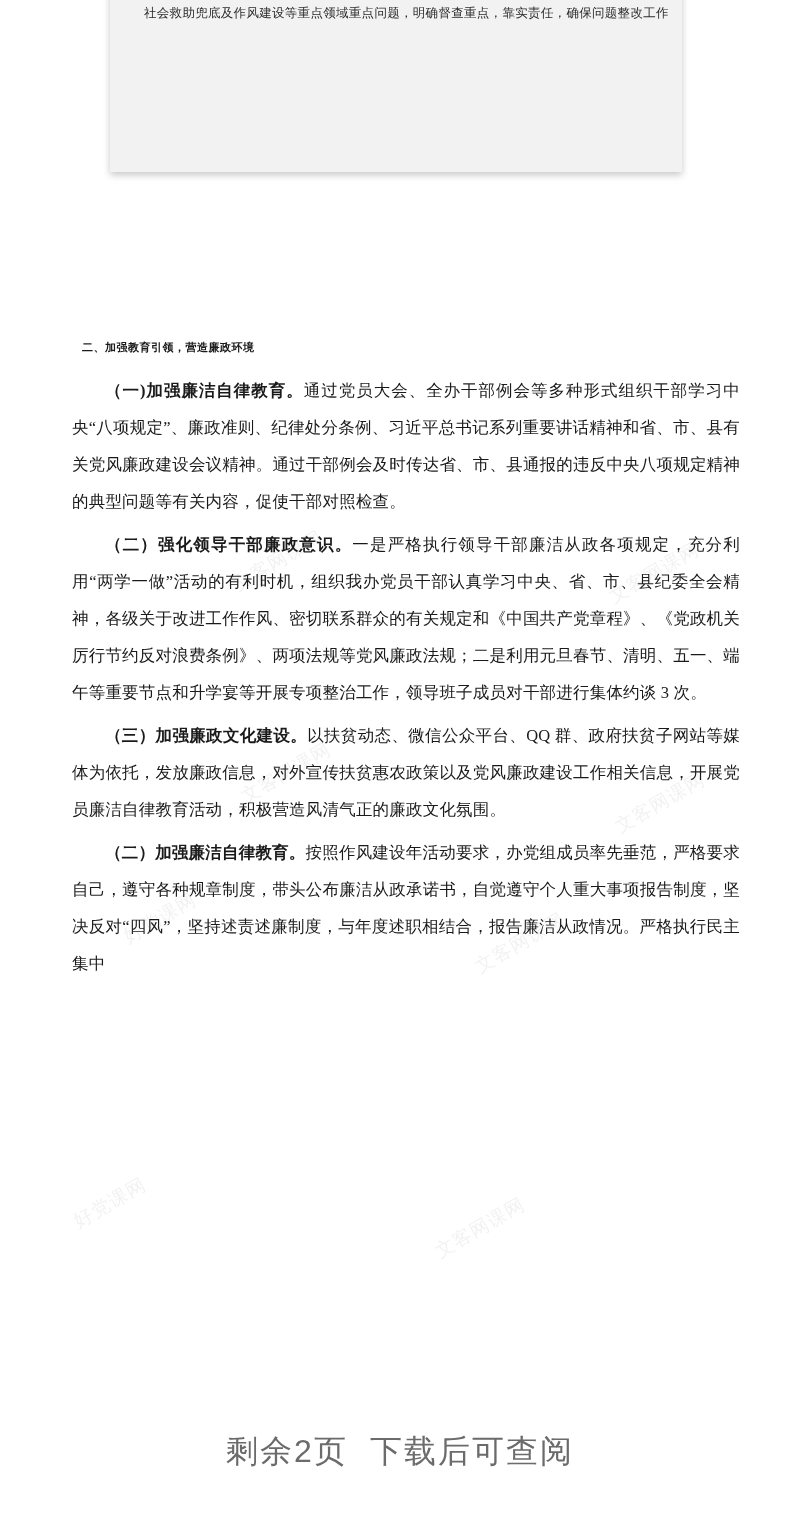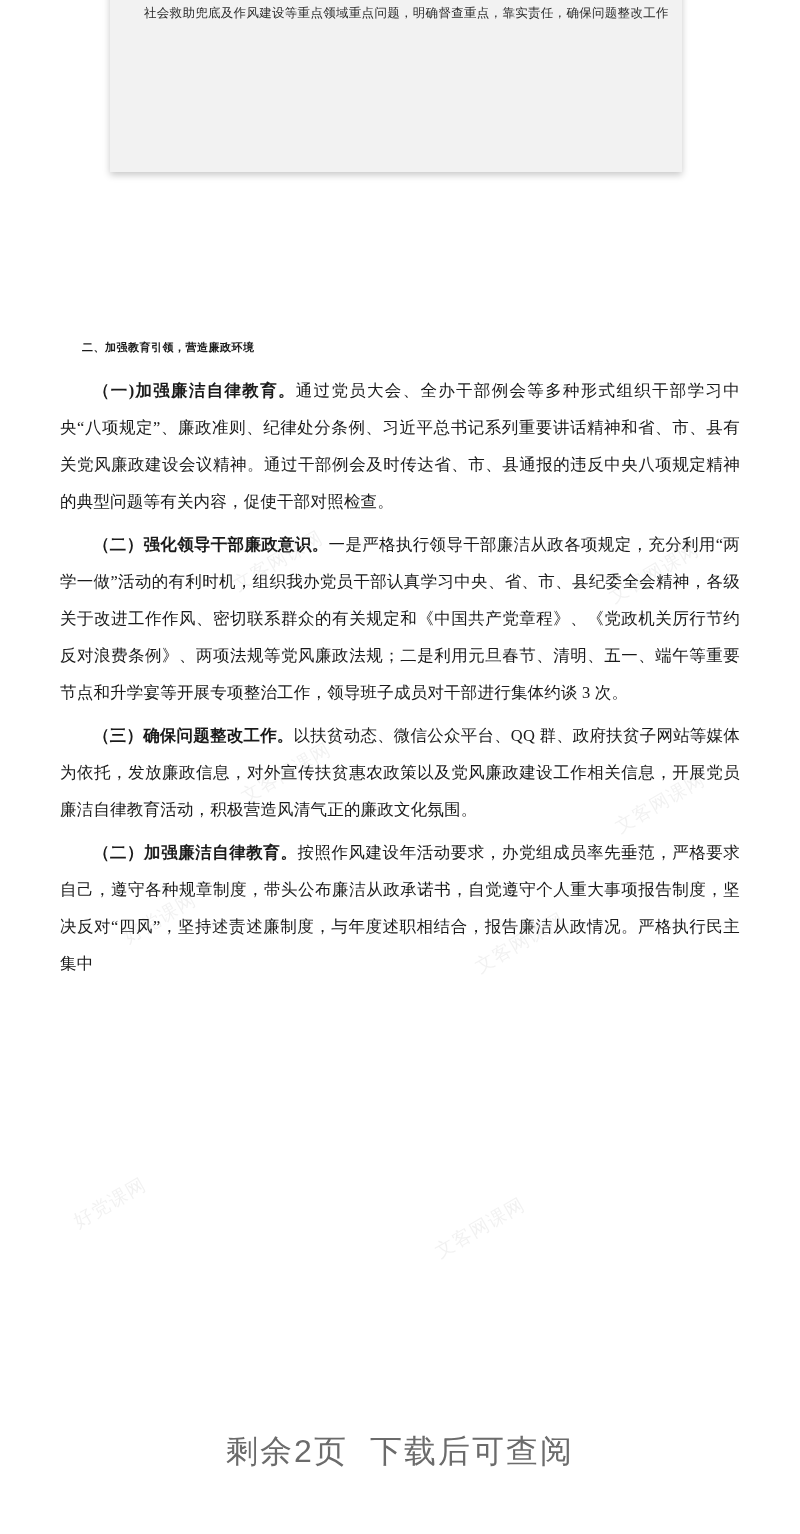--- a/index.html
+++ b/index.html
@@ -50,21 +50,21 @@
     font-size: 11px;
     font-weight: bold;
     line-height: 34px;
     margin: 0 0 8px 0;
     text-indent: 2em;
     letter-spacing: 0.5px;
   }
   .para {
     font-size: 16.5px;
     line-height: 37px;
-    margin: 0 0 6px 0;
+    margin: 0 0 6px 12px;
     text-indent: 2em;
     text-align: justify;
     letter-spacing: 0.2px;
   }
   .para .lead {
     font-weight: bold;
   }
 
   
   .wm {
@@ -131,21 +131,21 @@
 
   <p class="para">
     <span class="lead">（一)加强廉洁自律教育。</span><span>通过党员大会、全办干部例会等多种形式组织干部学习中央“八项规定”、廉政准则、纪律处分条例、习近平总书记系列重要讲话精神和省、市、县有关党风廉政建设会议精神。通过干部例会及时传达省、市、县通报的违反中央八项规定精神的典型问题等有关内容，促使干部对照检查。</span>
   </p>
 
   <p class="para">
     <span class="lead">（二）强化领导干部廉政意识。</span><span>一是严格执行领导干部廉洁从政各项规定，充分利用“两学一做”活动的有利时机，组织我办党员干部认真学习中央、省、市、县纪委全会精神，各级关于改进工作作风、密切联系群众的有关规定和《中国共产党章程》、《党政机关厉行节约反对浪费条例》、两项法规等党风廉政法规；二是利用元旦春节、清明、五一、端午等重要节点和升学宴等开展专项整治工作，领导班子成员对干部进行集体约谈 3 次。</span>
   </p>
 
   <p class="para">
-    <span class="lead">（三）确保问题整改工作。</span><span>以扶贫动态、微信公众平台、QQ 群、政府扶贫子网站等媒体为依托，发放廉政信息，对外宣传扶贫惠农政策以及党风廉政建设工作相关信息，开展党员廉洁自律教育活动，积极营造风清气正的廉政文化氛围。</span>
+    <span class="lead">（三）加强廉政文化建设。</span><span>以扶贫动态、微信公众平台、QQ 群、政府扶贫子网站等媒体为依托，发放廉政信息，对外宣传扶贫惠农政策以及党风廉政建设工作相关信息，开展党员廉洁自律教育活动，积极营造风清气正的廉政文化氛围。</span>
   </p>
 
 
 
 
   <p class="para">
     <span class="lead">（二）加强廉洁自律教育。</span><span>按照作风建设年活动要求，办党组成员率先垂范，严格要求自己，遵守各种规章制度，带头公布廉洁从政承诺书，自觉遵守个人重大事项报告制度，坚决反对“四风”，坚持述责述廉制度，与年度述职相结合，报告廉洁从政情况。严格执行民主集中</span>
   </p>
 
 </div>

